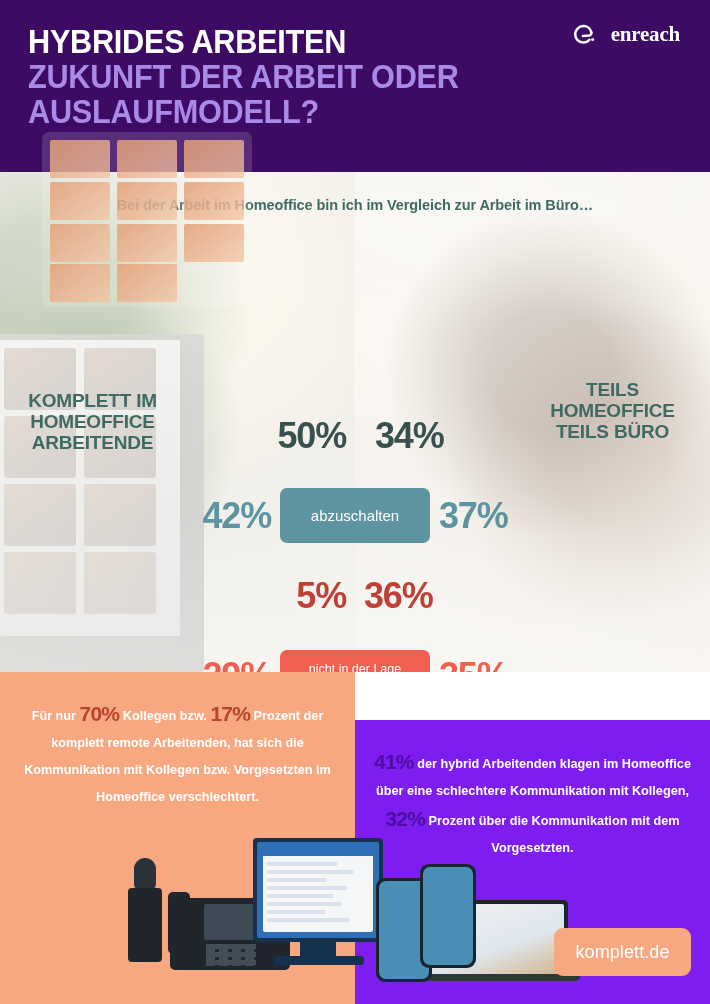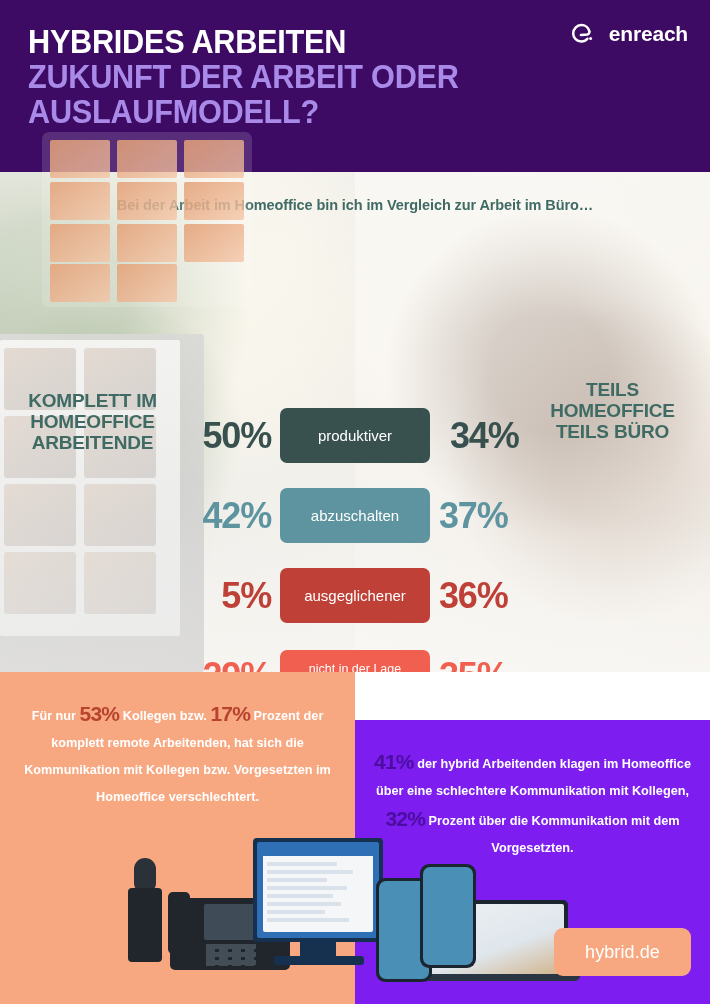--- a/index.html
+++ b/index.html
@@ -30,22 +30,22 @@
     text-transform:uppercase;
     font-stretch:condensed;
     transform:scaleX(0.93);
     transform-origin:left center;
     white-space:nowrap;
   }
   .title-line.l1 { color:#ffffff; }
   .title-line.l2, .title-line.l3 { color:#a98ae8; }
 
   .logo {
-    position:absolute; right:22px; top:22px;
-    display:flex; align-items:center; gap:15px;
+    position:absolute; right:30px; top:22px;
+    display:flex; align-items:center; gap:15px;font-family:Liberation Serif, serif;
   }
   .logo-mark { width:24px; height:24px; display:block; }
   .logo-text {
     color:#ffffff; font-size:21px; font-weight:600; letter-spacing:-0.2px;
   }
 
   
   .chart {
     position:absolute; left:0; top:172px; width:710px; height:500px;
     overflow:hidden;
@@ -284,47 +284,45 @@
     </div>
     <div class="side-label right">
       <div>TEILS</div>
       <div>HOMEOFFICE</div>
       <div>TEILS BÜRO</div>
     </div>
 
     <div class="rows" id="rows">
         <div class="row" style="top: 236px; height: 55px;">
           <div class="pct left" style="color: rgb(56, 81, 78);">50%</div>
-          <div class="bar" style="background: rgb(56, 81, 78); height: 55px;">produktiver</div>
           <div class="pct right" style="color: rgb(56, 81, 78); padding-left: 20px;">34%</div>
         </div>
         <div class="row" style="top: 316px; height: 55px;">
           <div class="pct left" style="color: rgb(93, 148, 160);">42%</div>
           <div class="bar" style="background: rgb(93, 148, 160); height: 55px;">abzuschalten</div>
           <div class="pct right" style="color: rgb(93, 148, 160);">37%</div>
         </div>
         <div class="row" style="top: 396px; height: 55px;">
           <div class="pct left" style="color: rgb(191, 64, 54);">5%</div>
-          <div class="bar" style="background: rgb(191, 64, 54); height: 55px;">ausgeglichener</div>
           <div class="pct right" style="color: rgb(191, 64, 54);">36%</div>
         </div>
         <div class="row" style="top: 478px; height: 52px;">
           <div class="pct left" style="color: rgb(240, 95, 80);">29%</div>
           <div class="bar small" style="background: rgb(240, 95, 80); height: 52px;">nicht in der Lage abzuschalten</div>
           <div class="pct right" style="color: rgb(240, 95, 80);">35%</div>
         </div>
       </div>
   </div>
 
   <div class="panels">
 
     <div class="panel-left">
       <div class="panel-text">
         <span>Für nur</span>
-        <span class="big dark-orange">53%</span>
+        <span class="big dark-orange">70%</span>
         <span>Kollegen bzw.</span>
         <span class="big dark-orange">17%</span>
         <span>Prozent der komplett remote Arbeitenden, hat sich die Kommunikation mit Kollegen bzw. Vorgesetzten im Homeoffice verschlechtert.</span>
       </div>
     </div>
 
     <div class="panel-right">
       <div class="panel-text">
         <span class="big dark-purple">41%</span>
         <span>der hybrid Arbeitenden klagen im Homeoffice über eine schlechtere Kommunikation mit Kollegen,</span>
@@ -381,15 +379,15 @@
     <div class="laptop-base"></div>
 
     <div class="phone-dev" style="left:376px;top:878px">
       <div class="phone-screen"></div>
     </div>
     <div class="phone-dev" style="left:420px;top:864px">
       <div class="phone-screen"></div>
     </div>
   </div>
 
-  <div class="cta">hybrid.de</div>
+  <div class="cta">komplett.de</div>
 
 </div>
 
 </body></html>

